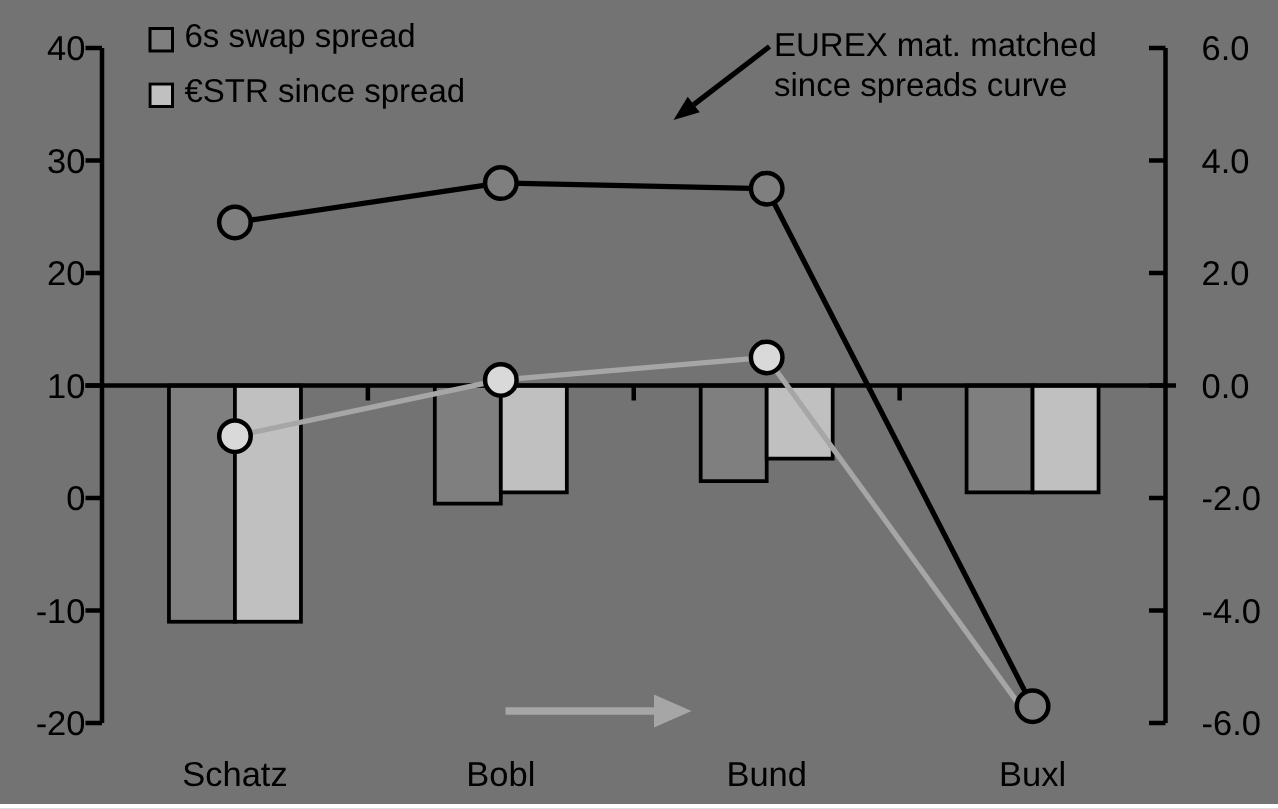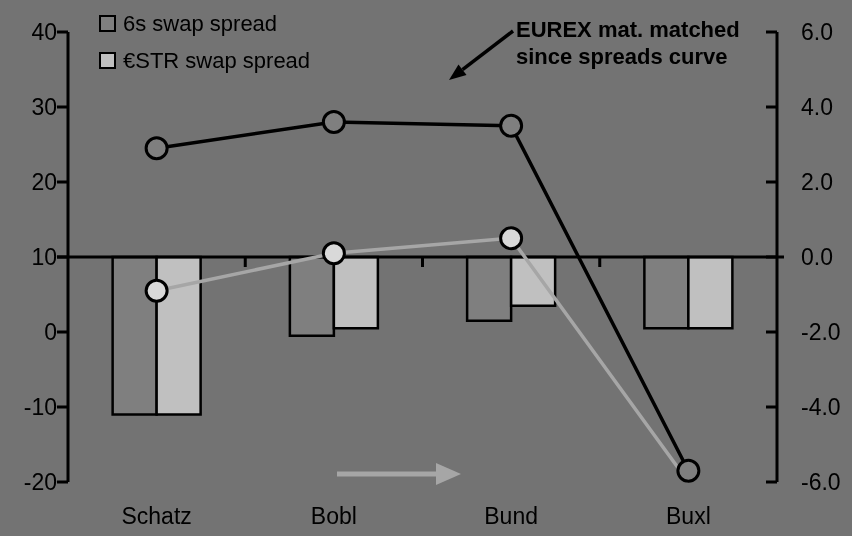--- a/index.html
+++ b/index.html
@@ -1,23 +1,23 @@
 <!DOCTYPE html>
 <html><head>
 <meta charset="utf-8">
 <style>
   html,body { margin:0; padding:0; background:#ffffff; }
   body { width:852px; height:539px; font-family:"Liberation Sans", sans-serif; color:#000; }
   .stage { position:relative; width:852px; height:536px; background:#737373; overflow:hidden; }
   .stage svg { position:absolute; left:0; top:0; }
   .legend { position:absolute; left:99px; top:12px; }
-  .legend-row { display:flex; align-items:center; margin-bottom:14px; }
+  .legend-row { display:flex; align-items:flex-end; margin-bottom:14px; }
   .swatch { width:17px; height:17px; border:2.5px solid #000; box-sizing:border-box; margin-right:7px; flex:0 0 auto; }
   .legend-label { font-size:22px; line-height:1.05; white-space:nowrap; }
-  .curve-note { position:absolute; left:516px; top:16px; font-size:22px; line-height:27px; white-space:nowrap;font-weight:bold; }
+  .curve-note { position:absolute; left:516px; top:16px; font-size:22px; line-height:27px; white-space:nowrap; }
   .change-note { position:absolute; left:290px; top:437px; font-size:22px; white-space:nowrap; }
   .change-note sup { font-size:14px; line-height:0; }
   svg text { font-family:"Liberation Sans", sans-serif; }
 </style>
 </head>
 <body>
 
 <div class="stage">
   <svg width="852" height="539" viewBox="0 0 852 539">
       <rect x="112.625" y="257" width="44" height="157.5" fill="#7f7f7f" stroke="#000" stroke-width="2.5"></rect>
@@ -65,21 +65,21 @@
       <polygon points="461,474 436,463 436,485" fill="#a6a6a6"></polygon>
     </svg>
 
   <div class="legend">
     <div class="legend-row">
       <span class="swatch" style="background: rgb(127, 127, 127);"></span>
       <span class="legend-label">6s swap spread</span>
     </div>
     <div class="legend-row">
       <span class="swatch" style="background: rgb(192, 192, 192);"></span>
-      <span class="legend-label">€STR swap spread</span>
+      <span class="legend-label">€STR since spread</span>
     </div>
   </div>
 
   <div class="curve-note">
     <div>EUREX mat. matched</div>
     <div>since spreads curve</div>
   </div>
 
 </div>
 

